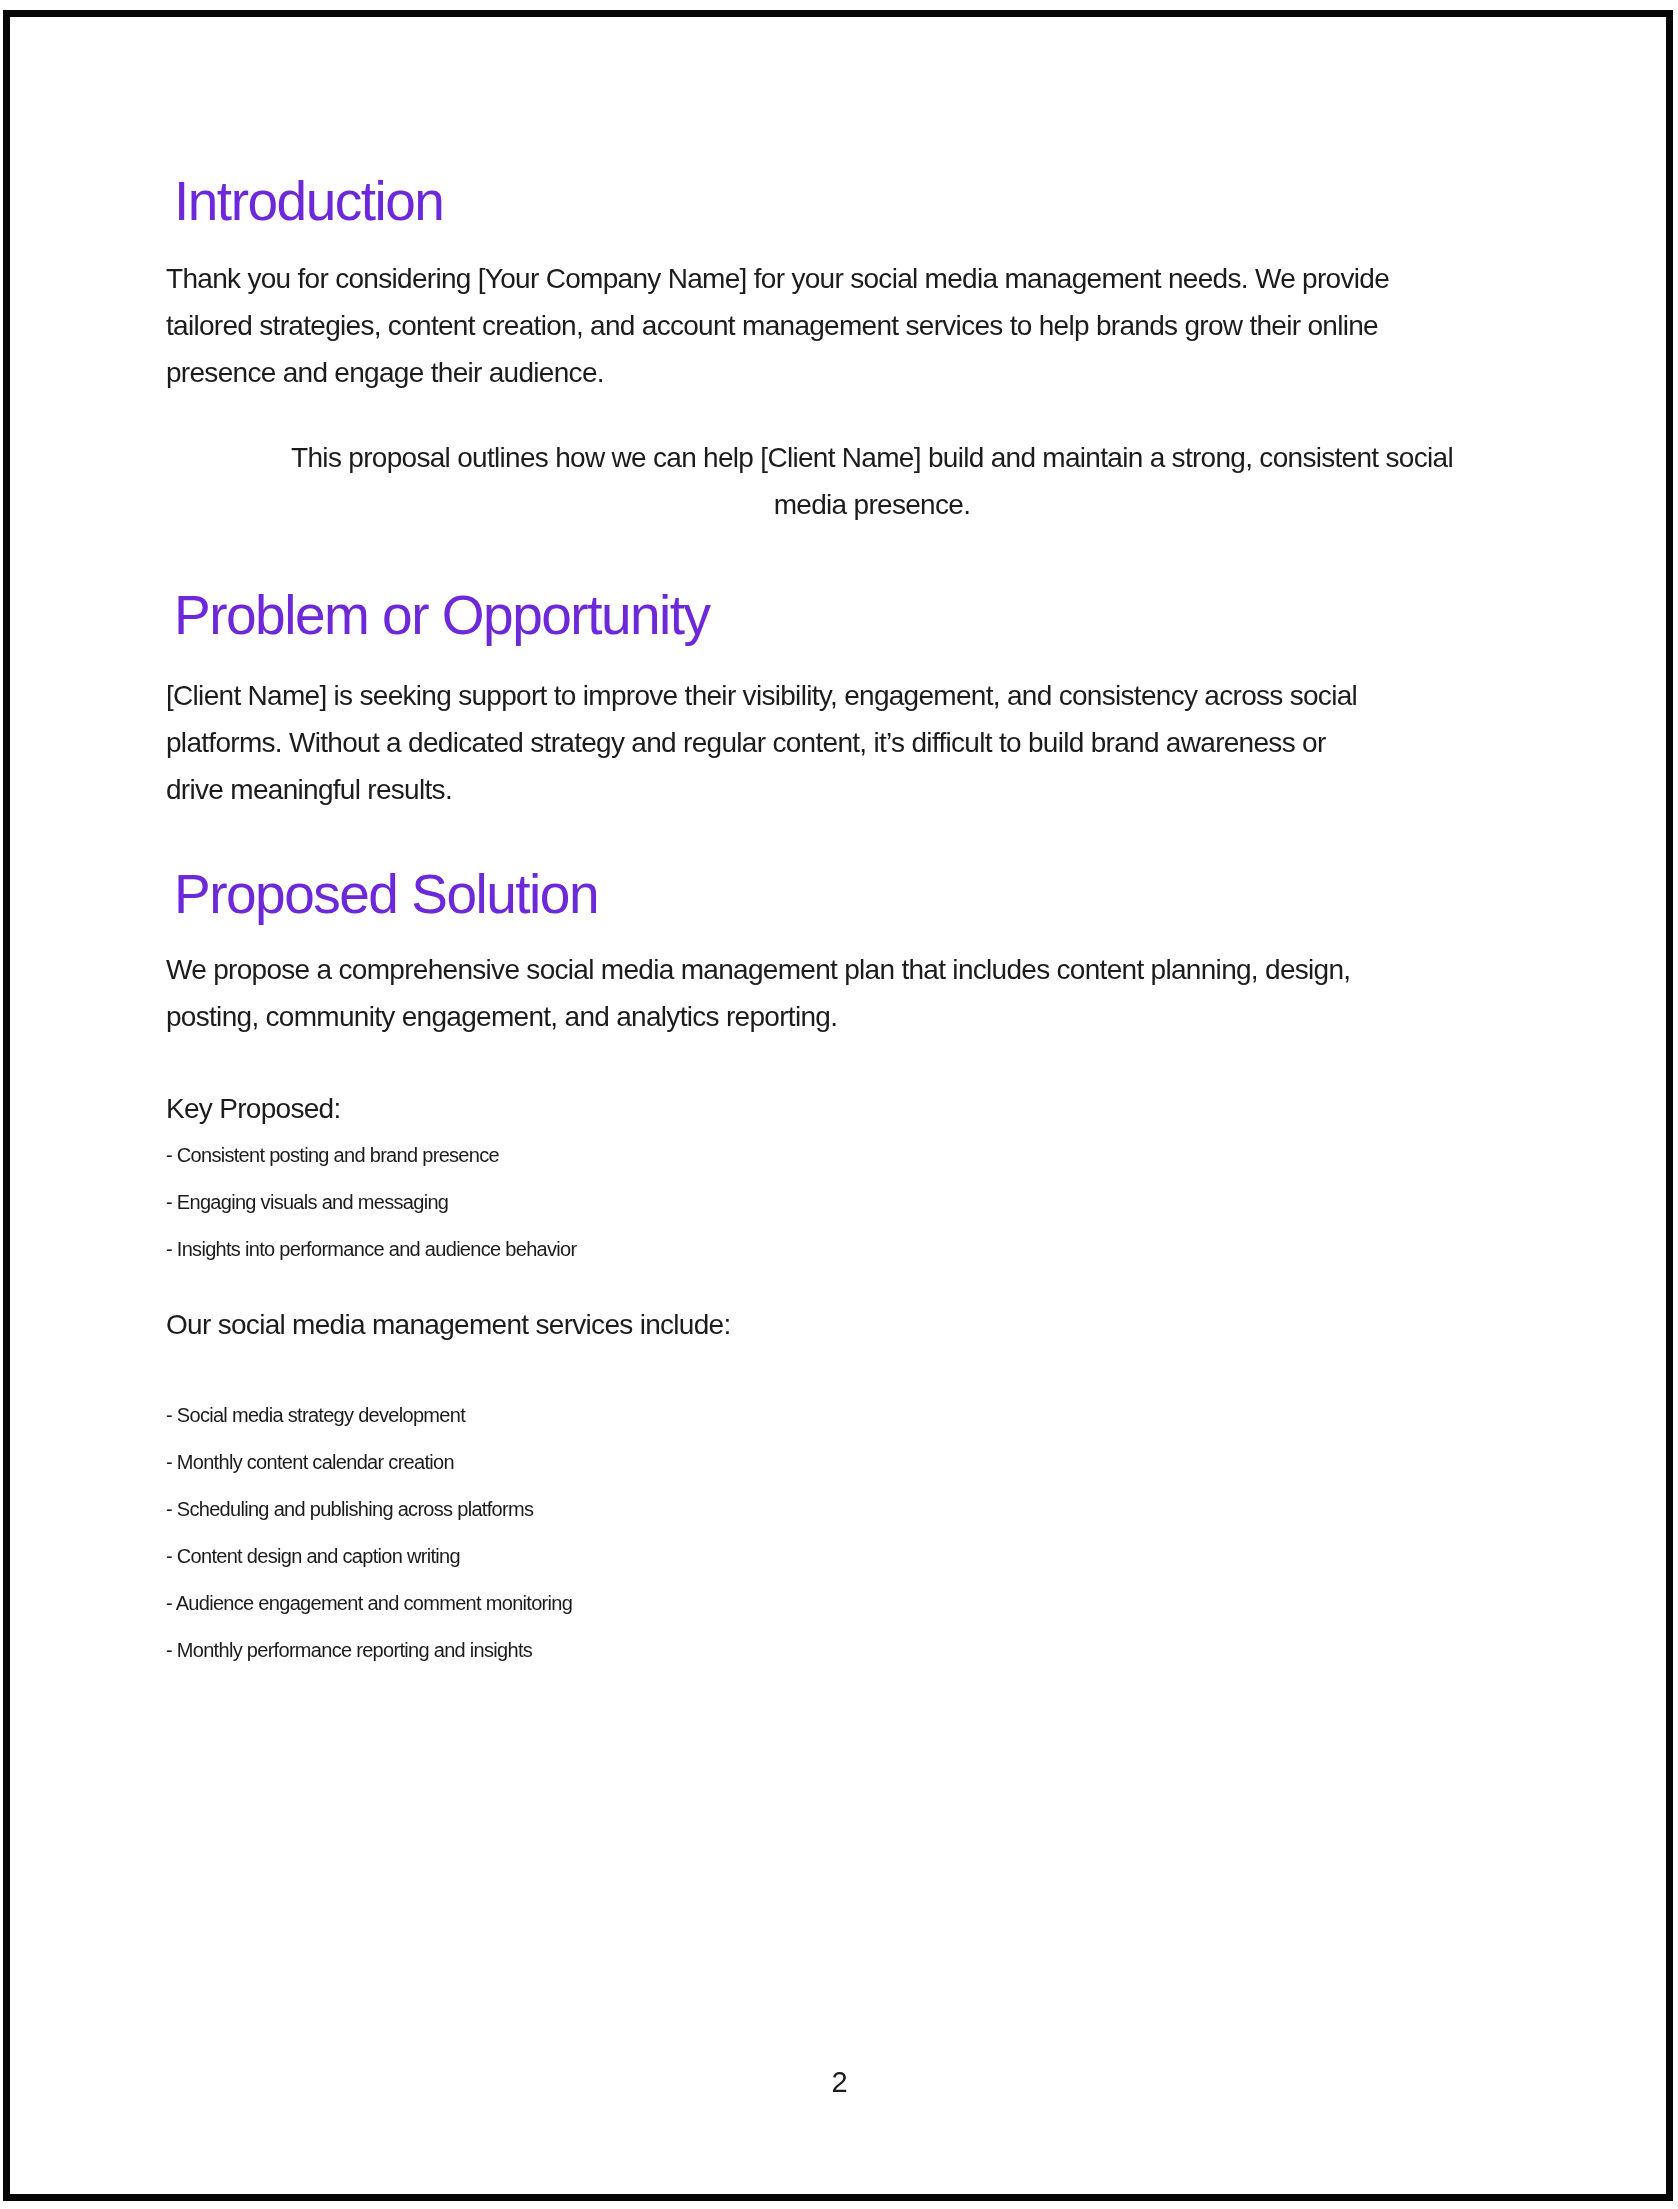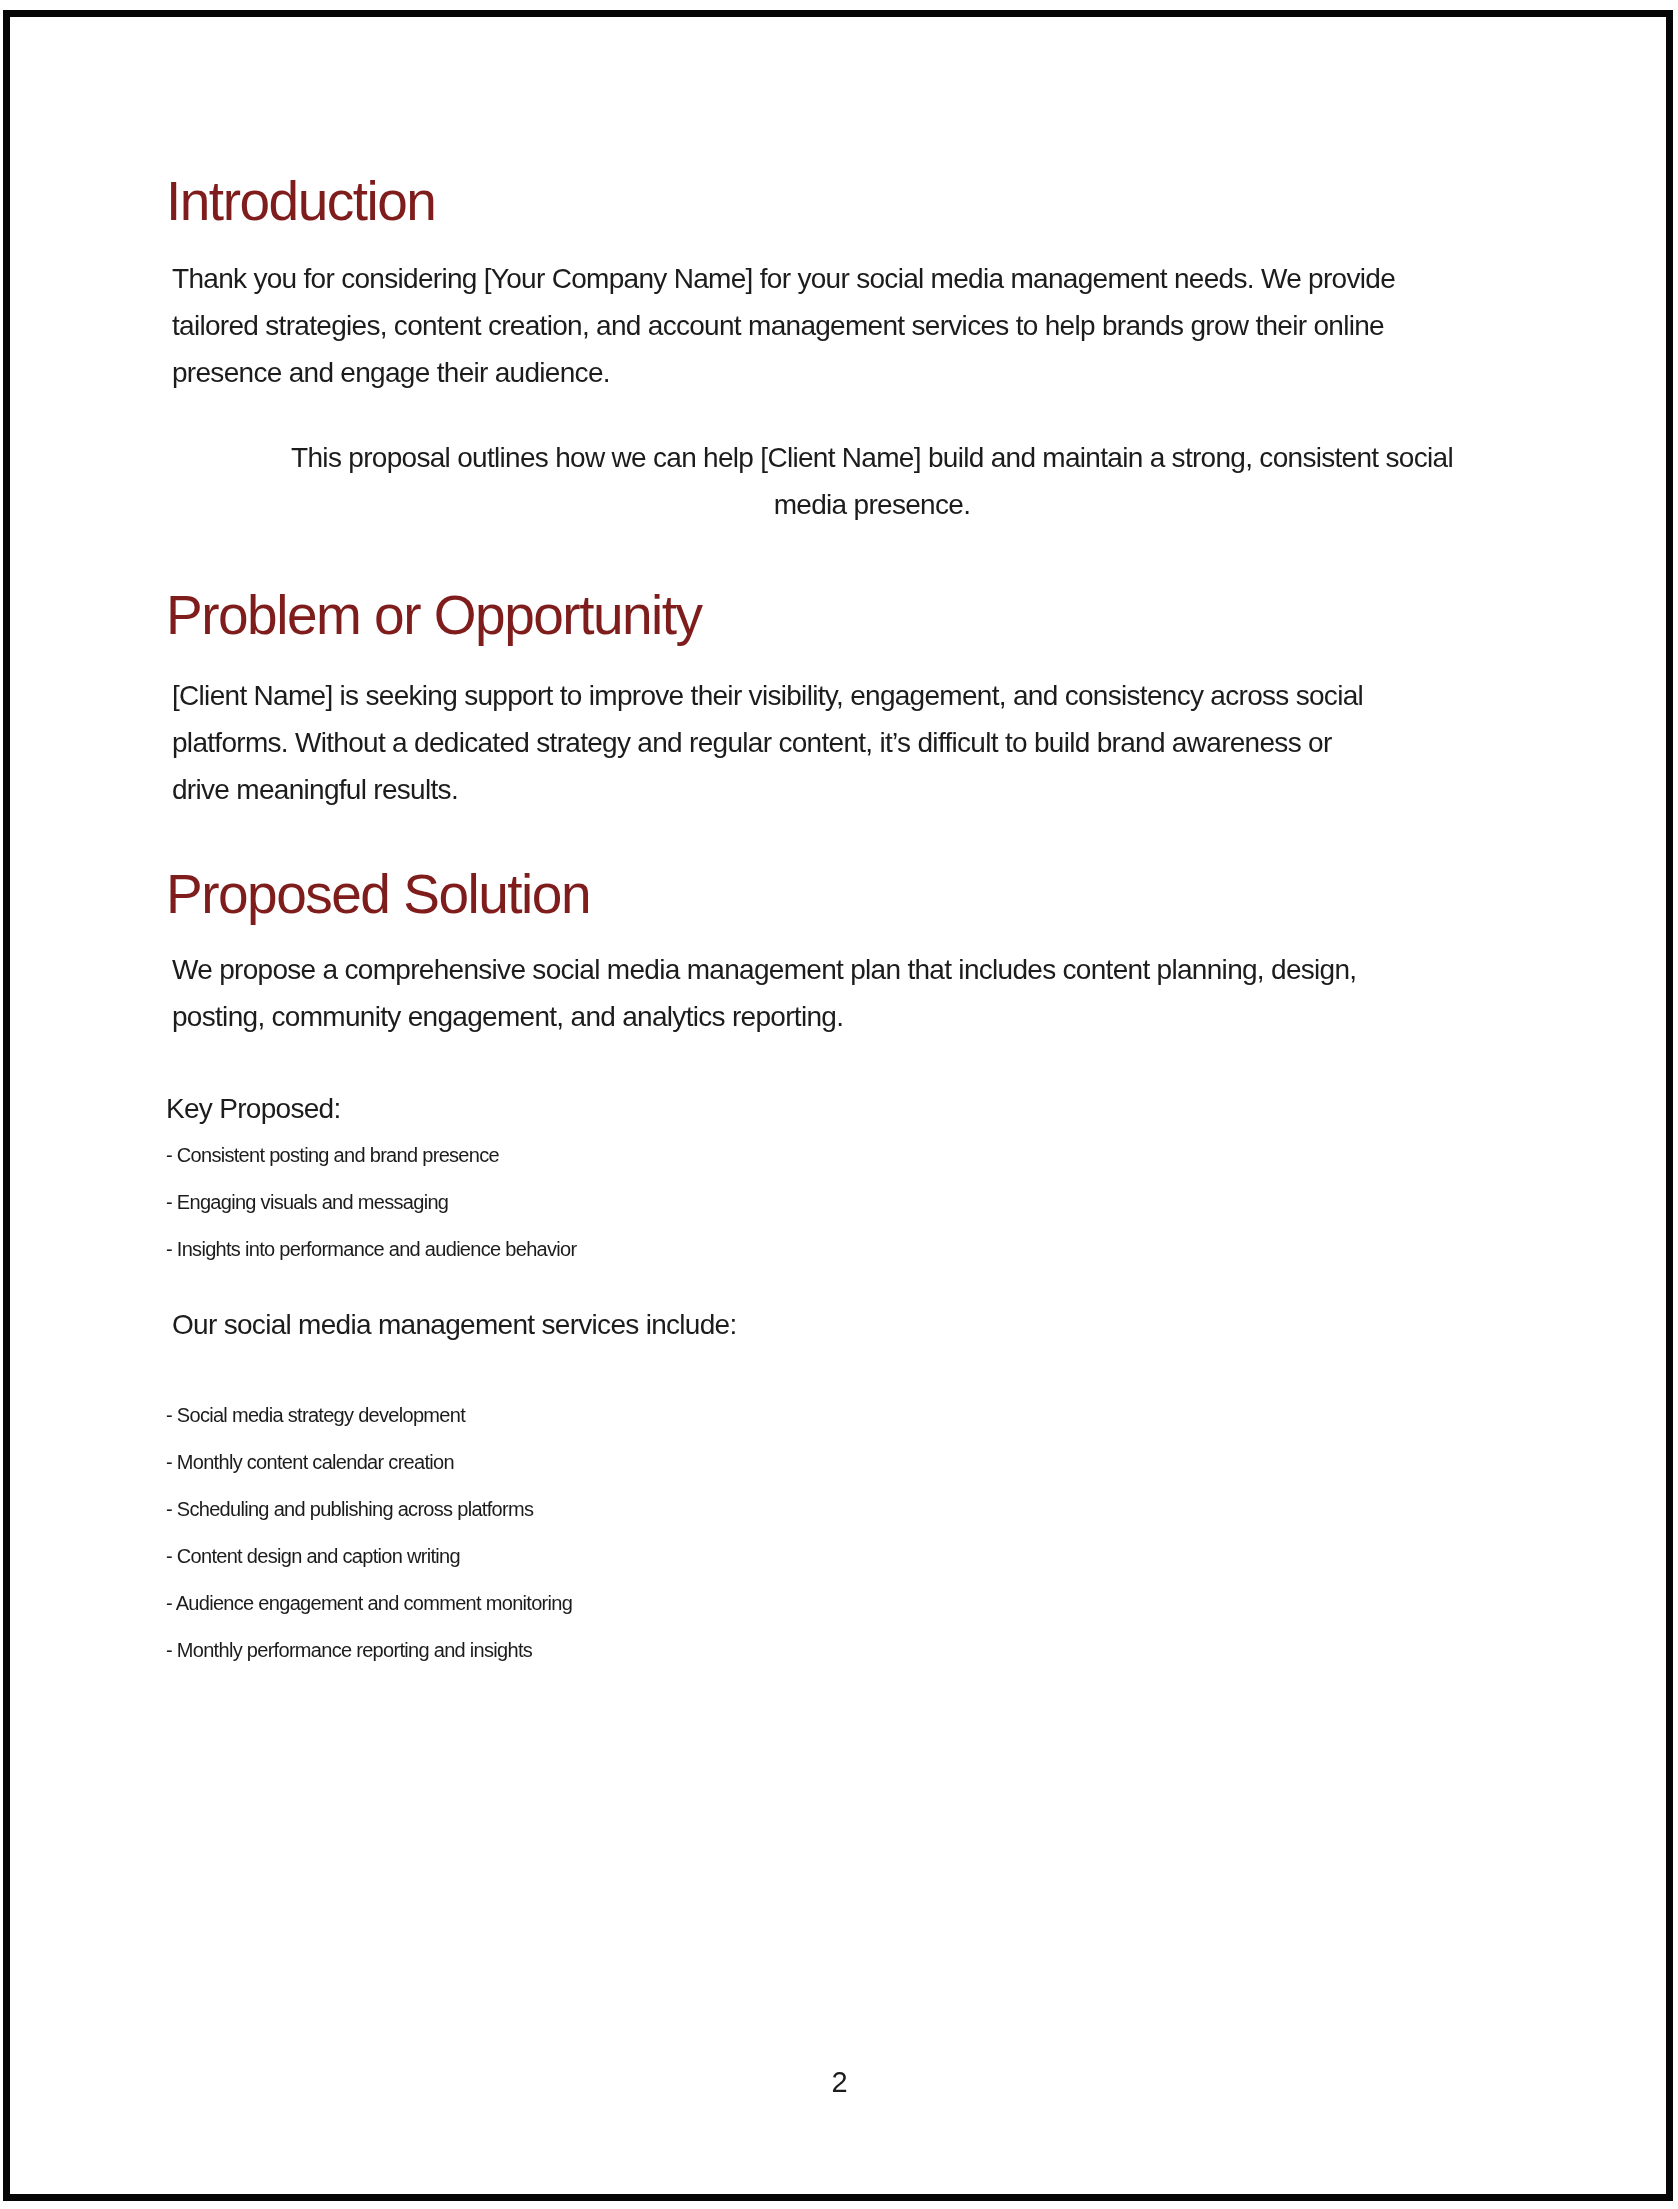--- a/index.html
+++ b/index.html
@@ -28,28 +28,28 @@
     position: absolute;
     left: 166px;
     top: 0;
     width: 1412px;
   }
   .doc-heading {
     font-size: 55px;
     line-height: 62px;
     font-weight: 400;
     letter-spacing: -1.5px;
-    margin: 0;
-    color: #7f1d1d;
+    margin: 8px;
+    color: #6d28d9;
   }
   .doc-para {
     font-size: 28px;
     line-height: 47px;
     letter-spacing: -0.7px;
-    margin: 6px;
+    margin: 0;
     white-space: pre-line;
   }
   .doc-list {
     list-style: none;
     margin: 0;
     padding: 0;
     font-size: 20px;
     line-height: 47px;
     letter-spacing: -0.7px;
   }

